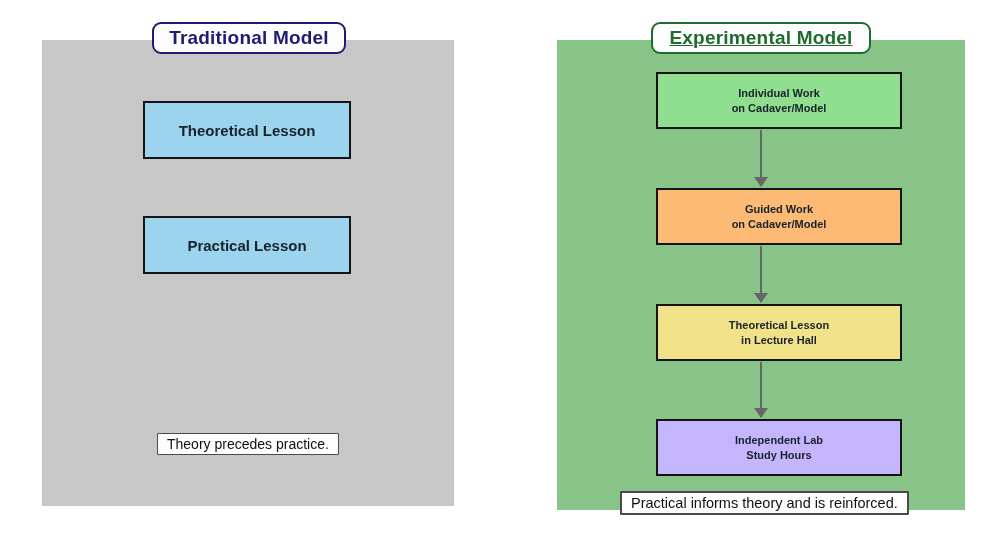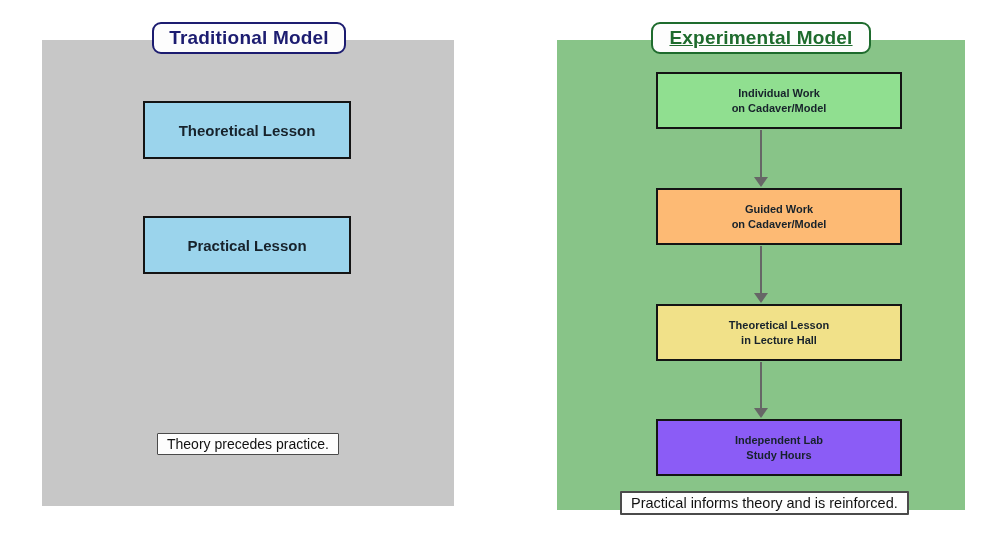--- a/index.html
+++ b/index.html
@@ -160,18 +160,18 @@
   </div>
 
   <div class="flow-box exp-box exp-box-3" style="background-color: rgb(241, 225, 137);">Theoretical Lesson
 in Lecture Hall</div>
 
   <div class="arrow arrow-3">
     <div class="arrow-line" style="background-color: rgb(102, 102, 102);"></div>
     <div class="arrow-head" style="border-top-color: rgb(102, 102, 102);"></div>
   </div>
 
-  <div class="flow-box exp-box exp-box-4" style="background-color: #8b5cf6;">Independent Lab
+  <div class="flow-box exp-box exp-box-4" style="background-color: #c4b5fd;">Independent Lab
 Study Hours</div>
 
   <div class="caption caption-experimental">Practical informs theory and is reinforced.</div>
 
 </div>
 
 </body></html>

